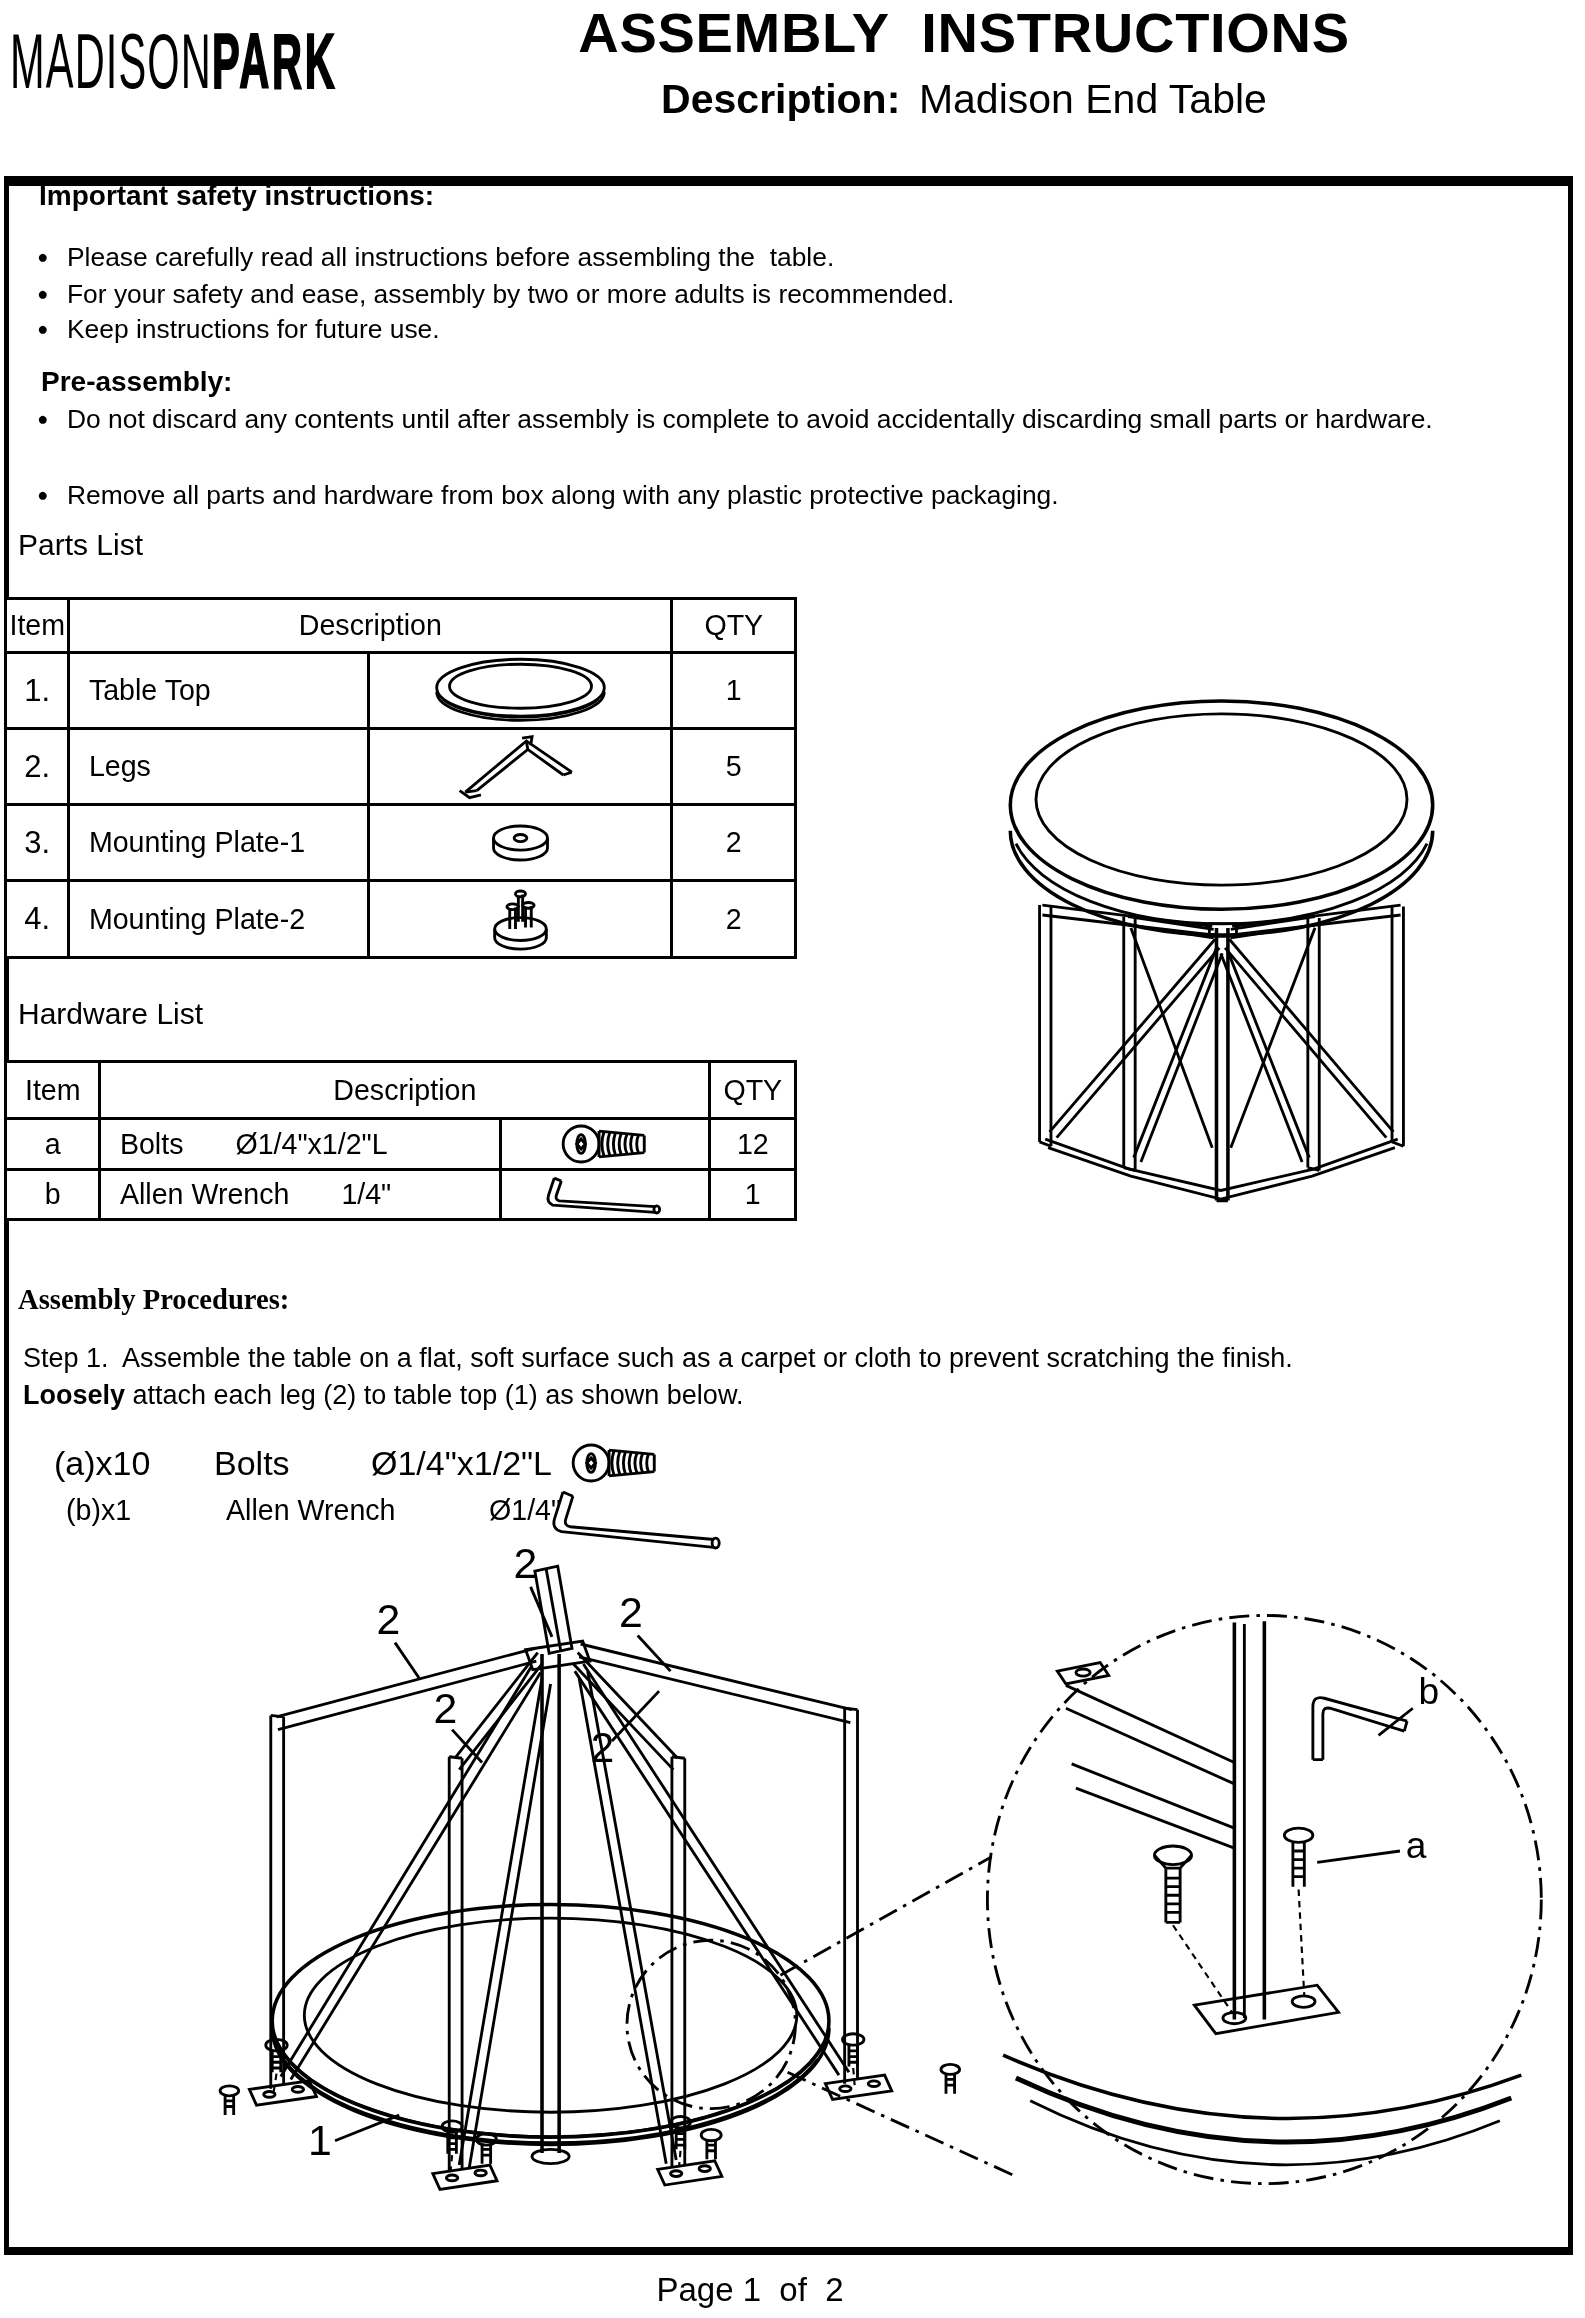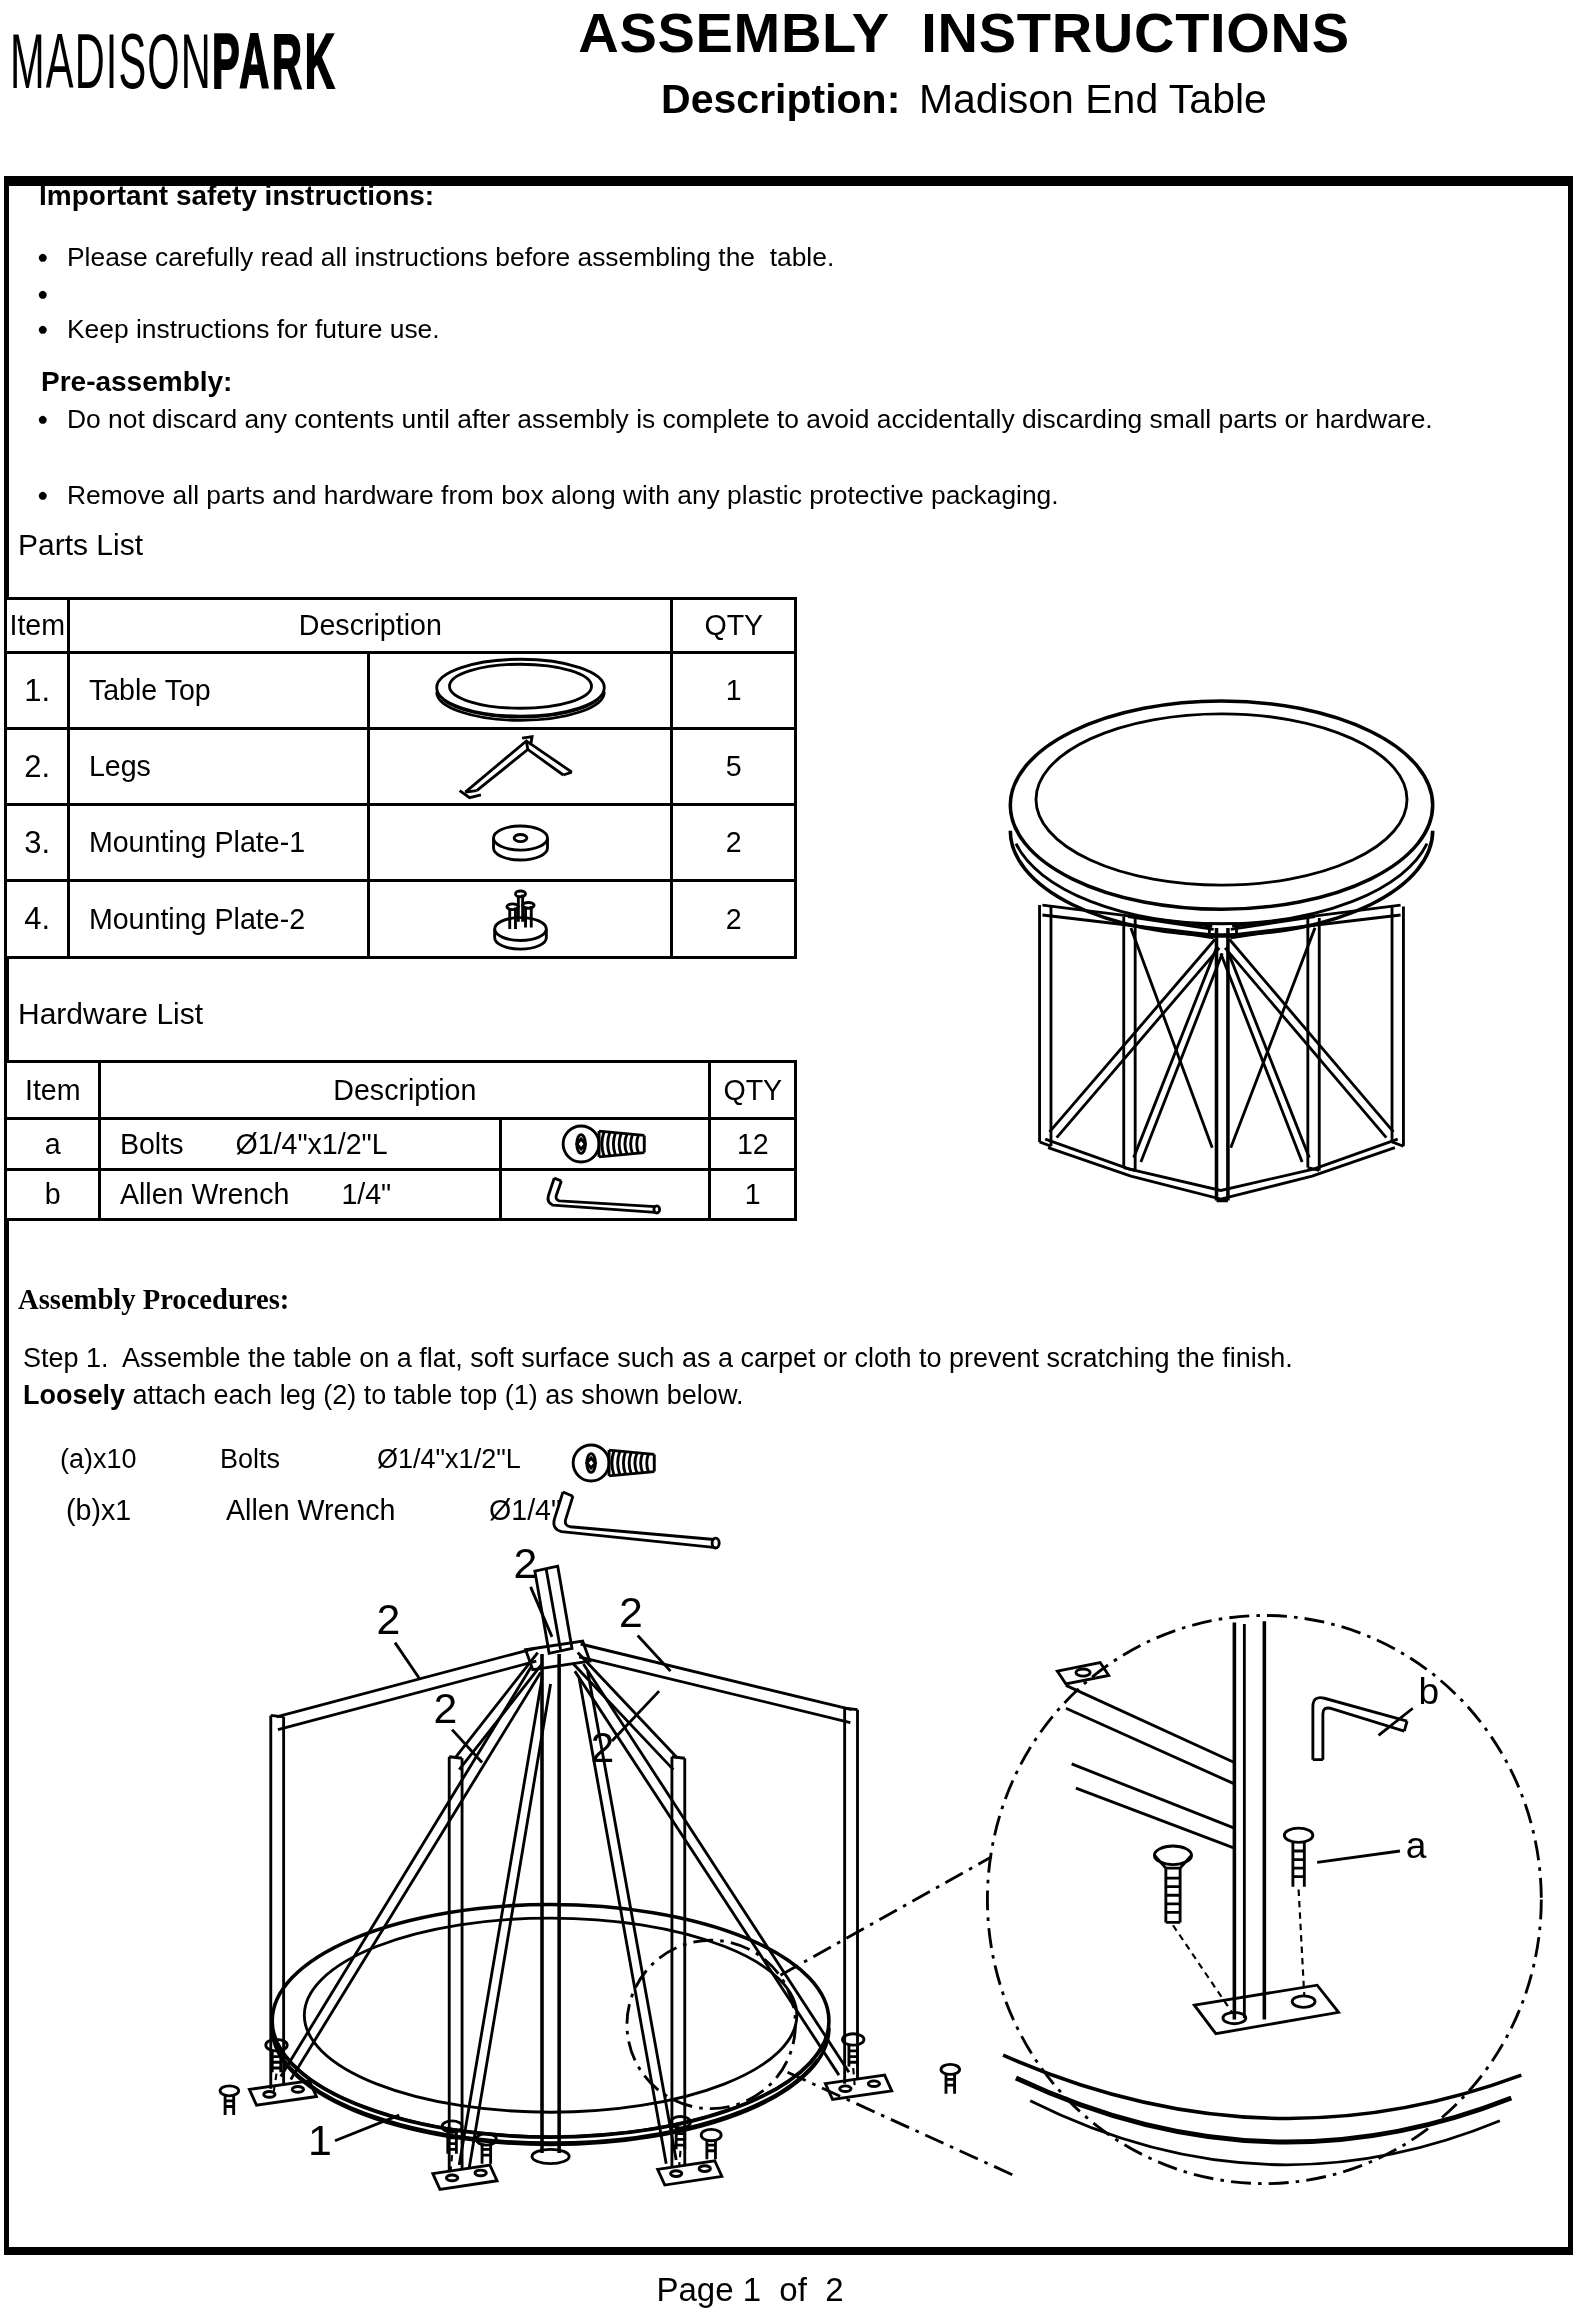--- a/index.html
+++ b/index.html
@@ -73,20 +73,21 @@
 
   <div class="abs" id="content-box"></div>
 
   <div class="abs h1" style="left:39px; top:180px;">Important safety instructions:</div>
   <div class="abs bullet" style="left:37px; top:239px; width:1485px;">
     <span class="dot">●</span>
     <div class="body-t pre">Please carefully read all instructions before assembling the  table.</div>
   </div>
   <div class="abs bullet" style="left:37px; top:276px; width:1485px;">
     <span class="dot">●</span>
+    <div class="body-t pre">For your safety and ease, assembly by two or more adults is recommended.</div>
   </div>
   <div class="abs bullet" style="left:37px; top:311px; width:1485px;">
     <span class="dot">●</span>
     <div class="body-t pre">Keep instructions for future use.</div>
   </div>
 
   <div class="abs h1" style="left:41px; top:366px;">Pre-assembly:</div>
   <div class="abs bullet" style="left:37px; top:401px; width:1471px;">
     <span class="dot">●</span>
     <div class="body-t pre">Do not discard any contents until after assembly is complete to avoid accidentally discarding small parts or hardware.</div>
@@ -250,21 +251,21 @@
     </tr>
   </tbody>
     </table>
 
   <div class="abs h1" style="left:18px; top:1284px; font-size:28.6px;font-family:Liberation Serif, serif;">Assembly Procedures:</div>
   <div class="abs body-t pre" style="left:23px; top:1340px; width:1500px; font-size:27px;">Step 1.  Assemble the table on a flat, soft surface such as a carpet or cloth to prevent scratching the finish.</div>
   <div class="abs body-t" style="left:23px; top:1377px; width:1500px; font-size:27px;">
     <span class="b pre">Loosely</span><span class="pre"> attach each leg (2) to table top (1) as shown below.</span>
   </div>
 
-  <div class="abs" id="callout-a" style="left:0; top:1444px; width:785px; height:43px; font-size:27px;margin-left:6px;">
+  <div class="abs" id="callout-a" style="left:0; top:1444px; width:785px; height:43px; font-size:34px;">
     <span class="ref">(a)x10</span>
     <span class="nm">Bolts</span>
     <span class="sz">Ø1/4"x1/2"L</span>
   </div>
   <svg class="abs" style="left:571px; top:1440px;" width="89" height="46" viewBox="0 0 124 64">
     <circle class="ink" cx="28" cy="32" r="25"></circle>
     <ellipse class="ink" cx="28" cy="32" rx="6" ry="13"></ellipse>
     <path class="ink" d="M28,25 L22,32 L28,39 L34,32 Z"></path>
     <path class="ink" d="M53,14 L53,50 M53,14 L116,20 M53,50 L116,44 M116,20 L116,44"></path>
     <path class="ink" d="M60,15 q-6,17 0,34 M68,16 q-6,16 0,32 M76,16 q-6,16 0,32 M84,17 q-6,15 0,30 M92,18 q-6,14 0,28 M100,18 q-6,14 0,28 M108,19 q-5,13 0,26"></path>

